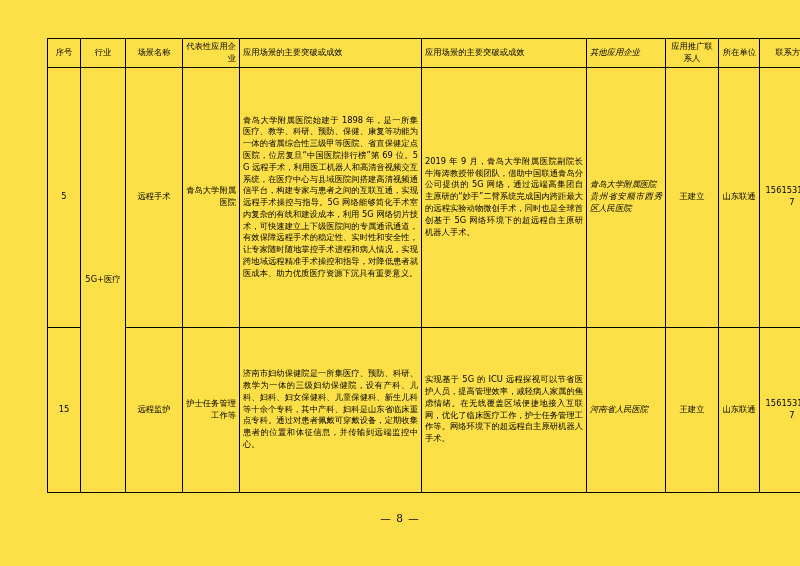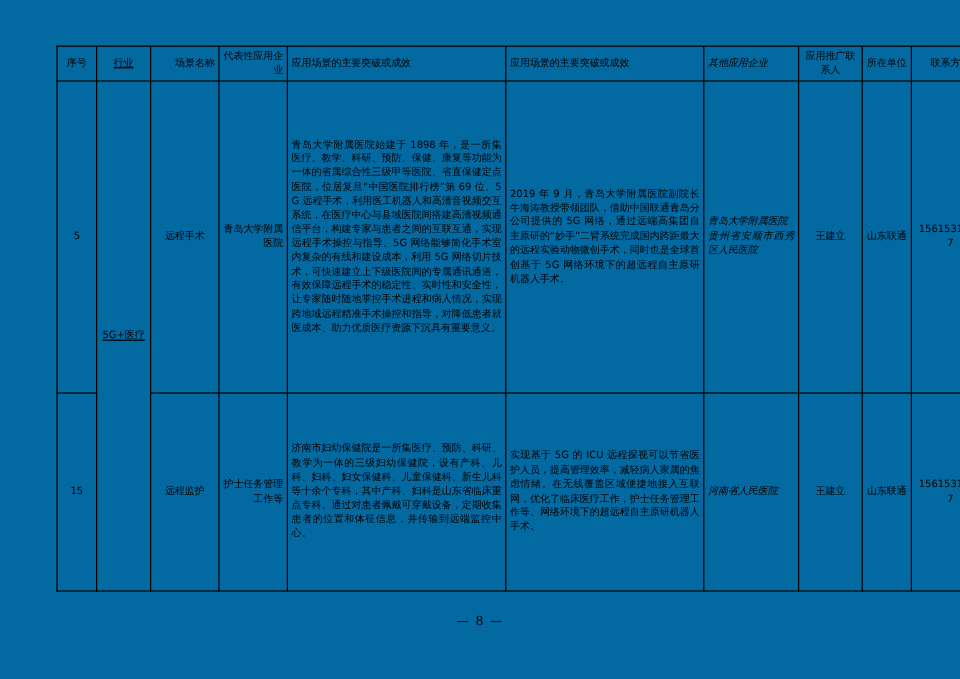--- a/index.html
+++ b/index.html
@@ -14,21 +14,21 @@
     color: #000000;
     position: relative;
     overflow: hidden;
   }
   .page {
     position: absolute;
     left: 0;
     top: 0;
     width: 800px;
     height: 566px;
-    background: #0369a1;
+    background: #fde047;
   }
   .table-wrap {
     position: absolute;
     left: 47px;
     top: 38px;
     width: 707px;
   }
   table.doc-table {
     border-collapse: collapse;
     table-layout: fixed;
@@ -43,28 +43,28 @@
     word-break: break-all;
   }
   thead td {
     text-align: center;
     font-size: 9px;
     font-weight: normal;
     padding: 5px 2px;
     line-height: 1.35;
   }
   .c-idx { width: 26px; text-align: center; }
-  .c-ind { width: 38px; text-align: center; text-decoration: underline; }
-  .c-scene { width: 50px; text-align: right; }
+  .c-ind { width: 38px; text-align: center; }
+  .c-scene { width: 50px; text-align: center; }
   .c-rep { width: 50px; text-align: right; }
   .c-desc { width: 175px; text-align: justify; }
   .c-break { width: 158px; text-align: justify; }
   .c-other { width: 72px; text-align: left; font-style: italic; }
   .c-contact { width: 46px; text-align: center; margin-left: 20px; }
-  .c-unit { width: 34px; text-align: center; }
+  .c-unit { width: 34px; text-align: right; }
   .c-phone { width: 58px; text-align: center; }
 
   .cell-top { vertical-align: top; }
   .tall-row td { height: 255px; }
   .row2 td { height: 160px; }
 
   .body-text {
     display: block;
     text-align: justify;
     text-justify: inter-ideograph;

